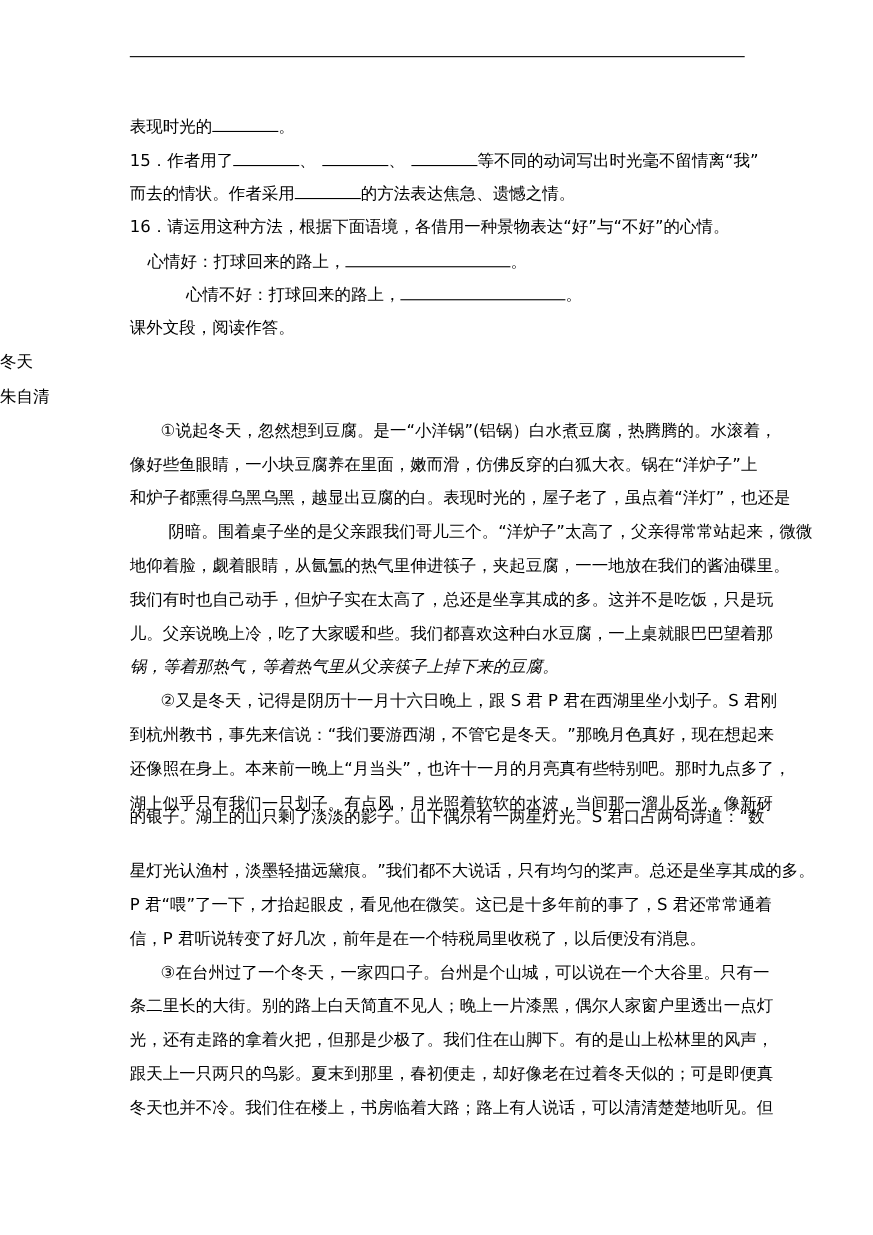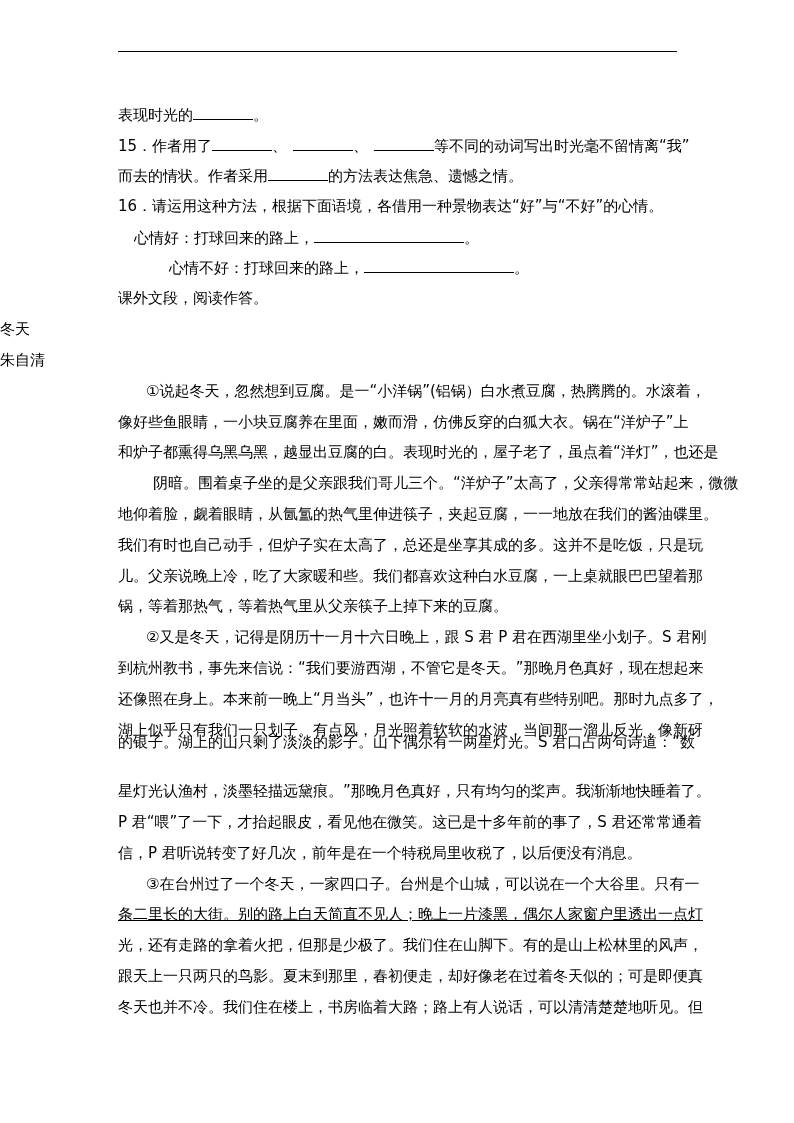--- a/index.html
+++ b/index.html
@@ -46,28 +46,28 @@
 <div class="line center" style="top:321px;">冬天</div>
 <div class="line center" style="top:352px;">朱自清</div>
 
 <div class="line" style="top:383px; left:146px;">①说起冬天，忽然想到豆腐。是一“小洋锅”(铝锅）白水煮豆腐，热腾腾的。水滚着，</div>
 <div class="line" style="top:414px;">像好些鱼眼睛，一小块豆腐养在里面，嫩而滑，仿佛反穿的白狐大衣。锅在“洋炉子”上</div>
 <div class="line" style="top:444px;">和炉子都熏得乌黑乌黑，越显出豆腐的白。表现时光的，屋子老了，虽点着“洋灯”，也还是</div>
 <div class="line" style="top:475px;margin-left:35px;">阴暗。围着桌子坐的是父亲跟我们哥儿三个。“洋炉子”太高了，父亲得常常站起来，微微</div>
 <div class="line" style="top:506px;">地仰着脸，觑着眼睛，从氤氲的热气里伸进筷子，夹起豆腐，一一地放在我们的酱油碟里。</div>
 <div class="line" style="top:537px;">我们有时也自己动手，但炉子实在太高了，总还是坐享其成的多。这并不是吃饭，只是玩</div>
 <div class="line" style="top:568px;">儿。父亲说晚上冷，吃了大家暖和些。我们都喜欢这种白水豆腐，一上桌就眼巴巴望着那</div>
-<div class="line" style="top:598px;">锅，等着那热气，等着热气里从父亲筷子上掉下来的豆腐。</div>
+<div class="line" style="top:598px;font-style:italic;">锅，等着那热气，等着热气里从父亲筷子上掉下来的豆腐。</div>
 
 <div class="line" style="top:629px; left:146px;">②又是冬天，记得是阴历十一月十六日晚上，跟 S 君 P 君在西湖里坐小划子。S 君刚</div>
 <div class="line" style="top:660px;">到杭州教书，事先来信说：“我们要游西湖，不管它是冬天。”那晚月色真好，现在想起来</div>
 <div class="line" style="top:691px;text-align:center;">还像照在身上。本来前一晚上“月当头”，也许十一月的月亮真有些特别吧。那时九点多了，</div>
 <div class="line" style="top:722px;">湖上似乎只有我们一只划子。有点风，月光照着软软的水波，当间那一溜儿反光，像新砑</div>
 <div class="line" style="top:711px;margin-top:23px;">的银子。湖上的山只剩了淡淡的影子。山下偶尔有一两星灯光。S 君口占两句诗道：“数</div>
-<div class="line" style="top:783px;">星灯光认渔村，淡墨轻描远黛痕。”那晚月色真好，只有均匀的桨声。我渐渐地快睡着了。</div>
+<div class="line" style="top:783px;">星灯光认渔村，淡墨轻描远黛痕。”我们都不大说话，只有均匀的桨声。总还是坐享其成的多。</div>
 <div class="line" style="top:814px;">P 君“喂”了一下，才抬起眼皮，看见他在微笑。这已是十多年前的事了，S 君还常常通着</div>
 <div class="line" style="top:845px;">信，P 君听说转变了好几次，前年是在一个特税局里收税了，以后便没有消息。</div>
 
 <div class="line" style="top:876px; left:146px;">③在台州过了一个冬天，一家四口子。台州是个山城，可以说在一个大谷里。只有一</div>
-<div class="line" style="top:906px;text-decoration:underline;">条二里长的大街。别的路上白天简直不见人；晚上一片漆黑，偶尔人家窗户里透出一点灯</div>
+<div class="line" style="top:906px;">条二里长的大街。别的路上白天简直不见人；晚上一片漆黑，偶尔人家窗户里透出一点灯</div>
 <div class="line" style="top:937px;">光，还有走路的拿着火把，但那是少极了。我们住在山脚下。有的是山上松林里的风声，</div>
 <div class="line" style="top:968px;">跟天上一只两只的鸟影。夏末到那里，春初便走，却好像老在过着冬天似的；可是即便真</div>
 <div class="line" style="top:999px;">冬天也并不冷。我们住在楼上，书房临着大路；路上有人说话，可以清清楚楚地听见。但</div>
 
 </body></html>

